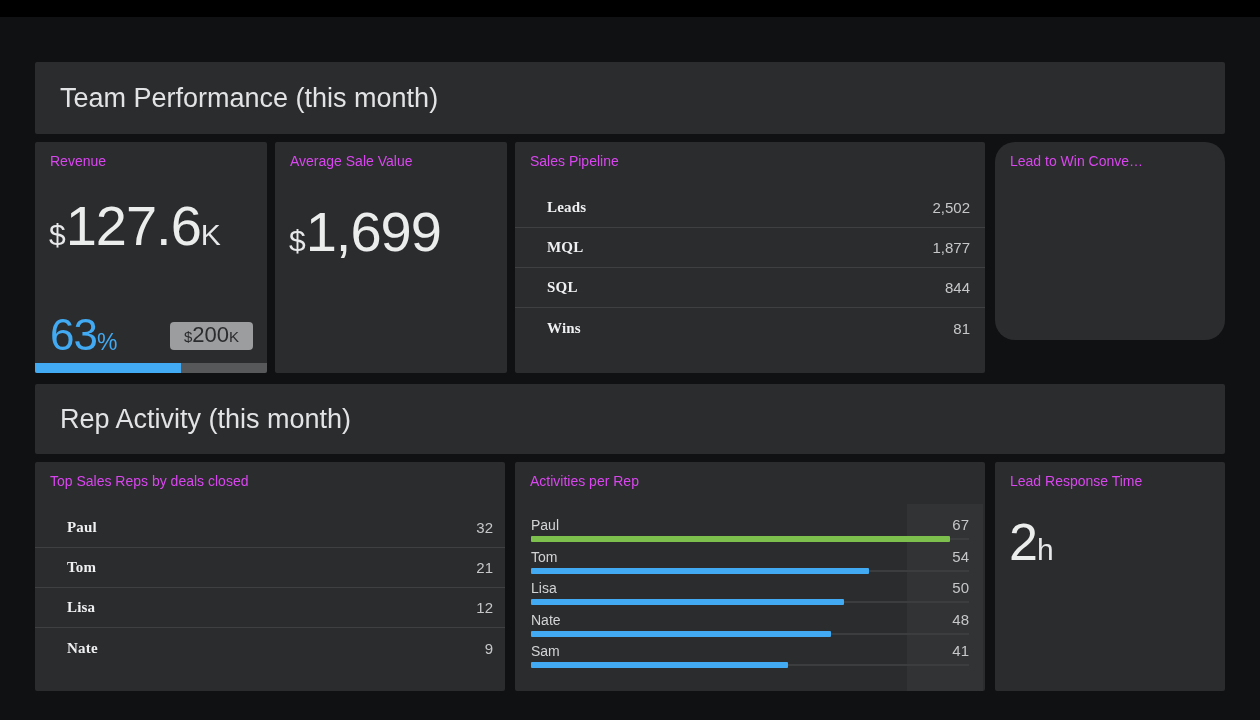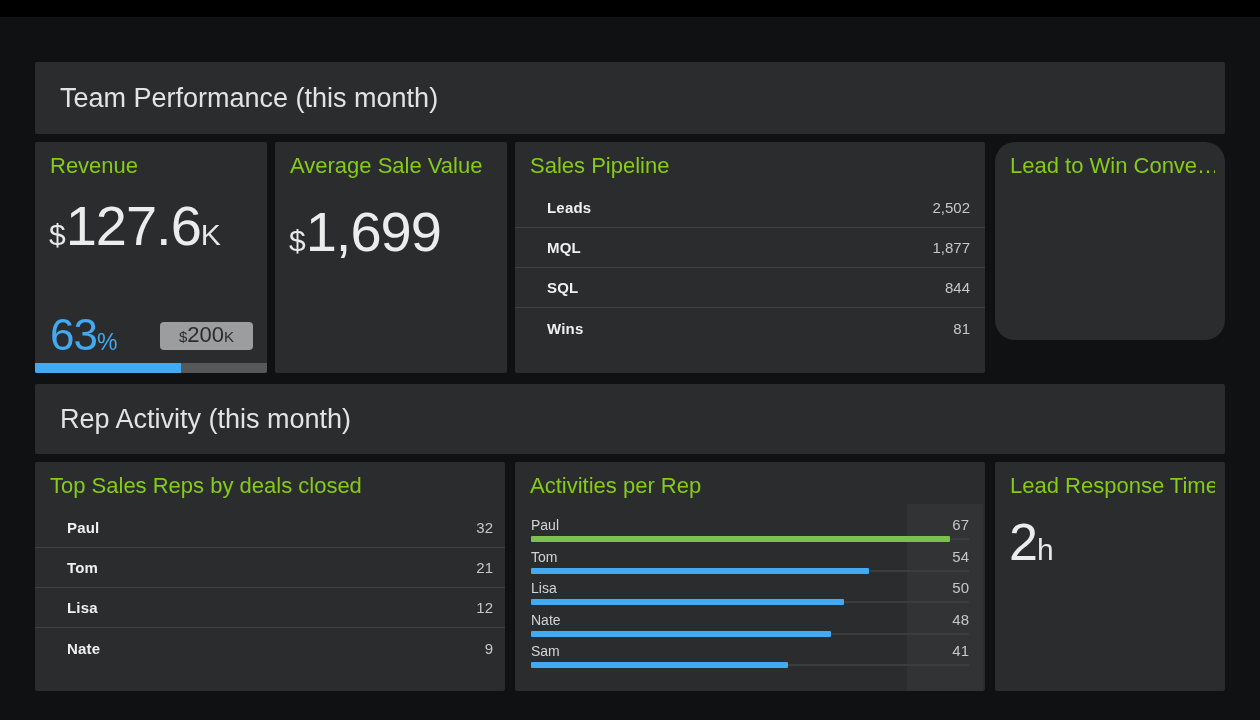--- a/index.html
+++ b/index.html
@@ -17,50 +17,50 @@
   #sec-header-2{top:367px;height:70px;}
   .sec-title{font-size:27px;color:#e2e3e4;font-weight:400;}
   .card{position:absolute;background:var(--card-bg);border-radius:2px;overflow:hidden;}
   #card-revenue{left:35px;top:125px;width:232px;height:231px;}
   #card-asv{left:275px;top:125px;width:232px;height:231px;}
   #card-pipeline{left:515px;top:125px;width:470px;height:231px;}
   #card-l2w{left:995px;top:125px;width:230px;height:198px;border-radius:20px;}
   #card-topreps{left:35px;top:445px;width:470px;height:229px;padding-left:24px;}
   #card-activities{left:515px;top:445px;width:470px;height:229px;}
   #card-response{left:995px;top:445px;width:230px;height:229px;}
-  .card-title{position:absolute;top:11px;left:15px;right:10px;font-size:22px;color:#84cc16;
+  .card-title{position:absolute;top:11px;left:15px;right:10px;font-size:14px;color:#d946ef;
     white-space:nowrap;overflow:hidden;}
   
   .kpi{position:absolute;left:14px;color:#ebecec;line-height:1;white-space:nowrap;}
   .kpi-num{font-size:56px;letter-spacing:-1px;}
   .kpi-unit{font-size:30px;color:#e7e8e9;}
   #card-revenue .kpi{top:56px;}
   #card-asv .kpi{top:62px;}
   #card-l2w .kpi{top:60px;}
   #card-response .kpi{top:54px;}
   #card-response .kpi .kpi-num{font-size:52px;}
   
   .rev-bottom{position:absolute;left:15px;right:14px;bottom:20px;display:flex;
     justify-content:space-between;align-items:flex-end;}
   .rev-pct{color:var(--accent-blue);line-height:0.85;white-space:nowrap;}
   .pct-num{font-size:44px;letter-spacing:-1px;}
   .pct-unit{font-size:23px;}
   .goal-badge{background:var(--badge-bg);color:var(--badge-text);border-radius:4px;
-    padding:2px 19px 4px;margin-bottom:3px;line-height:1;white-space:nowrap;}
+    padding:2px 14px 4px;margin-bottom:3px;line-height:1;white-space:nowrap;}
   .badge-num{font-size:22px;}
   .badge-unit{font-size:15px;}
   .progress{position:absolute;left:0;right:0;bottom:0;height:10px;background:var(--progress-track);}
   .progress-fill{height:100%;background:var(--accent-blue);}
   
   .rowlist{position:absolute;left:0;right:0;top:46px;}
   .listrow{height:40px;display:flex;align-items:center;justify-content:space-between;
     padding:0 15px 0 32px;border-bottom:1px solid var(--divider);}
   .listrow:last-child{border-bottom:none;gap:26px;}
   #card-topreps .listrow{padding:0 12px 0 32px;}
-  .row-label{font-size:15px;font-weight:bold;color:#eff0f1;letter-spacing:0.2px;}
+  .row-label{font-size:15px;font-weight:bold;color:#eff0f1;letter-spacing:0.2px;font-family:Liberation Serif, serif;}
   .row-value{font-size:15px;color:#c6c7c8;}
   
   .value-band{position:absolute;left:392px;width:76px;top:42px;bottom:0;background:var(--value-band);}
   .bars{position:absolute;left:16px;width:438px;top:55px;}
   .bar-row{height:31.6px;position:relative;}
   .bar-head{display:flex;justify-content:space-between;align-items:baseline;line-height:16px;}
   .bar-name{font-size:14px;color:#d3d4d5;}
   .bar-value{font-size:15px;color:#c6c7c8;}
   .bar-track{position:relative;height:6px;margin-top:3px;}
   .bar-track::before{content:"";position:absolute;left:0;right:0;top:2px;height:2px;

